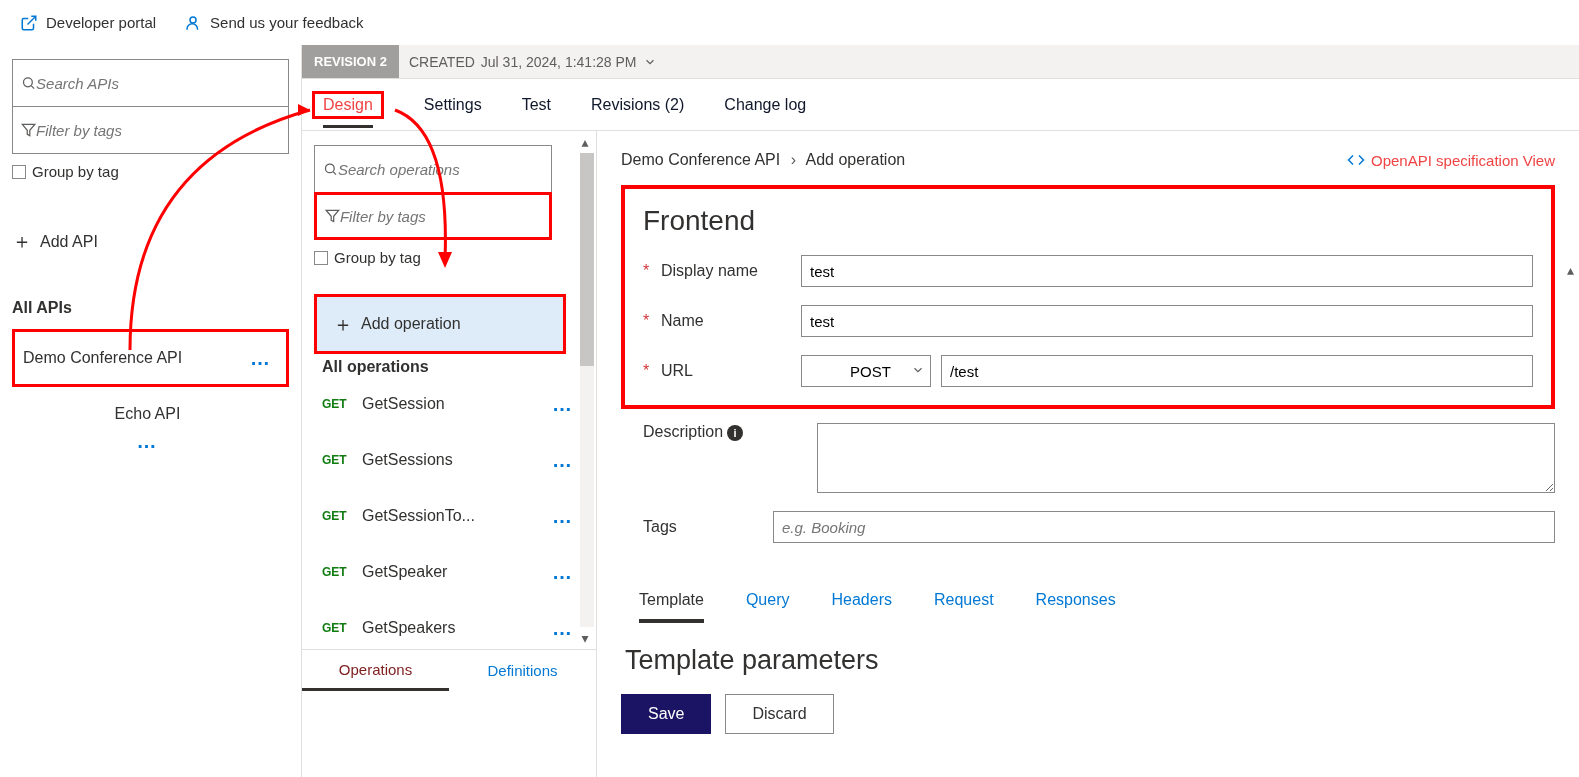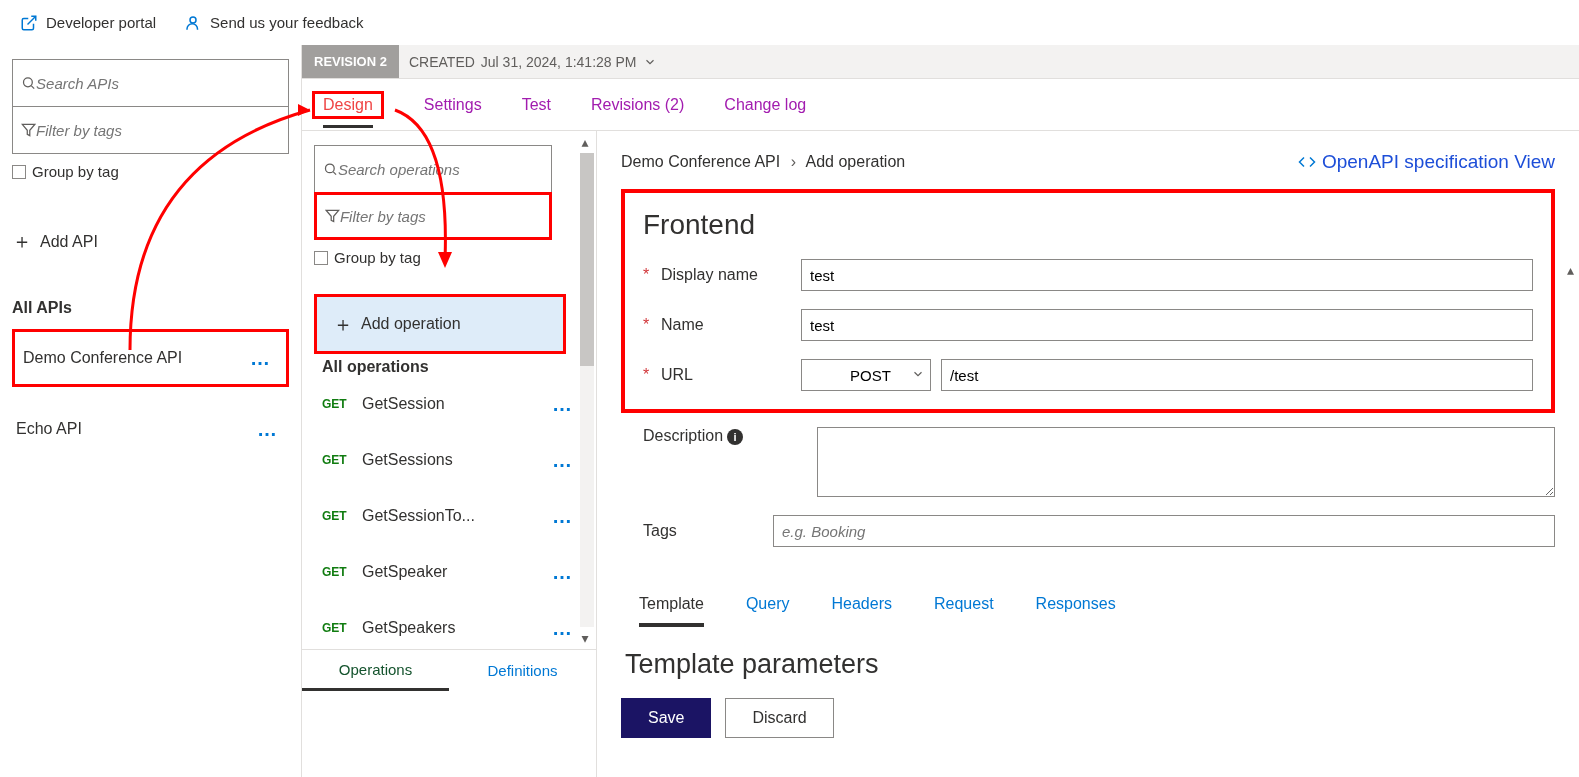--- a/index.html
+++ b/index.html
@@ -19,43 +19,43 @@
   .api-item { display:flex; align-items:center; justify-content:space-between; height:48px; padding:0 10px 0 4px; font-size:16px; cursor:pointer;}
   .api-item.selected {  }
   .dots { color:#0078d4; font-size:20px; letter-spacing:2px; font-weight:bold; cursor:pointer;}
   .left .redbox1 { border:3px solid red; padding:2px 4px; margin-top:12px;}
   
   .mid { width: 295px; position:relative; border-right:1px solid #e1dfdd;}
   .revbar { height:34px; background:#f3f2f1; display:flex; align-items:center; border-bottom:1px solid #e1dfdd; font-size:14px;}
   .revbadge { background:#a19f9d; color:#fff; padding:0 12px; height:100%; display:flex; align-items:center; font-weight:600; font-size:13px;}
   .revtime { padding:0 10px; color:#605e5c; display:flex; align-items:center; gap:6px;}
   .tabs { height:52px; display:flex; align-items:center; gap:40px; padding:0 16px; border-bottom:1px solid #e1dfdd; font-size:16px;}
-  .tabs .t { color:#a21caf; cursor:pointer;}
+  .tabs .t { color:#0f172a; cursor:pointer;}
   .tabs .t.active { color:#ef4444; font-weight:400; border-bottom:3px solid #323130; padding-bottom:12px; margin-bottom:-15px;}
   .midbody { padding:14px 12px; height: calc(100% - 34px - 52px - 42px); overflow:hidden; position:relative;}
   .midbody .scrollup, .midbody .scrolldown { position:absolute; right:2px; width:18px; height:18px; display:flex; align-items:center; justify-content:center; color:#605e5c;}
   .midbody .scrollup{ top:2px;} .midbody .scrolldown{ bottom:2px;}
   .scrollbar-track { position:absolute; right:2px; top:22px; bottom:22px; width:14px; background:#f3f2f1;}
   .scrollbar-thumb { position:absolute; left:0; right:0; top:0; height:45%; background:#c8c6c4;}
   .addop { border:3px solid red; background:#deecf9; height:60px; display:flex; align-items:center; padding:0 16px; gap:8px; font-size:16px; margin-top:28px; width: 252px; cursor:pointer;}
   .allops { font-weight:600; font-size:16px; margin-top:4px; padding-left:8px;}
   .op-item { display:flex; align-items:center; justify-content:space-between; height:56px; padding: 0 10px 0 8px;}
   .op-item .method { color:#107c10; font-weight:700; font-size:12px; width:40px;}
   .op-item .name { flex:1; font-size:16px; overflow:hidden; text-overflow:ellipsis; white-space:nowrap;}
   .bottomtabs { height:42px; display:flex; border-top:1px solid #e1dfdd;}
   .bottomtabs div { flex:1; display:flex; align-items:center; justify-content:center; font-size:15px; cursor:pointer;}
-  .bottomtabs .bt-active { border-bottom:3px solid #323130; color:#14532d;}
+  .bottomtabs .bt-active { border-bottom:3px solid #323130; color:#7f1d1d;}
   .bottomtabs .bt { color:#0078d4;}
   .redbox-design { border:3px solid red; padding:2px 8px; margin-left:-6px;}
   
   .right { flex:1; position:relative; display:flex; flex-direction:column;}
   .right-header { display:flex; justify-content:space-between; padding:20px 24px 8px 24px; align-items:center;}
   .crumbs { font-size:16px; color:#323130;}
   .crumbs .sep { color:#605e5c; margin:0 6px;}
-  .openapi { color:#1d4ed8; font-size:19px; display:flex; align-items:center; gap:6px; cursor:pointer;}
+  .openapi { color:#ef4444; font-size:15px; display:flex; align-items:center; gap:6px; cursor:pointer;}
   .form-area { margin:8px 24px 0 24px; border:4px solid red; padding:16px 18px 18px 18px;}
   .form-area h1 { font-size:28px; font-weight:400; margin-bottom:18px;}
   .frow { display:flex; align-items:center; margin-bottom:18px;}
   .frow .req { color:#d13438; width:18px; font-size:16px;}
   .frow label { width:140px; font-size:16px;}
   .frow input[type=text], .frow select { height:32px; border:1px solid #8a8886; padding:0 8px; font-size:15px; font-family:inherit; background:#fff;}
   .frow .wide { flex:1;}
   .form-plain { margin:14px 24px 0 46px;}
   .form-plain .frow label { width:130px;}
   .form-plain textarea { flex:1; height:70px; border:1px solid #8a8886; resize:both; padding:6px 8px; font-family:inherit;}
@@ -119,21 +119,21 @@
       <span class="plus">＋</span>
       <span>Add API</span>
     </div>
     <div class="section-h">All APIs</div>
     <div class="redbox1">
       <div class="api-item selected">
         <span>Demo Conference API</span>
         <span class="dots">…</span>
       </div>
     </div>
-    <div class="api-item" style="margin-top:18px;">
+    <div class="api-item" style="margin-top:18px;flex-direction:column;">
       <span>Echo API</span>
       <span class="dots">…</span>
     </div>
   </div>
 
   <div style="flex:1; display:flex; flex-direction:column;">
     <div class="revbar">
       <div class="revbadge">REVISION 2</div>
       <div class="revtime">
         <span>CREATED</span>

